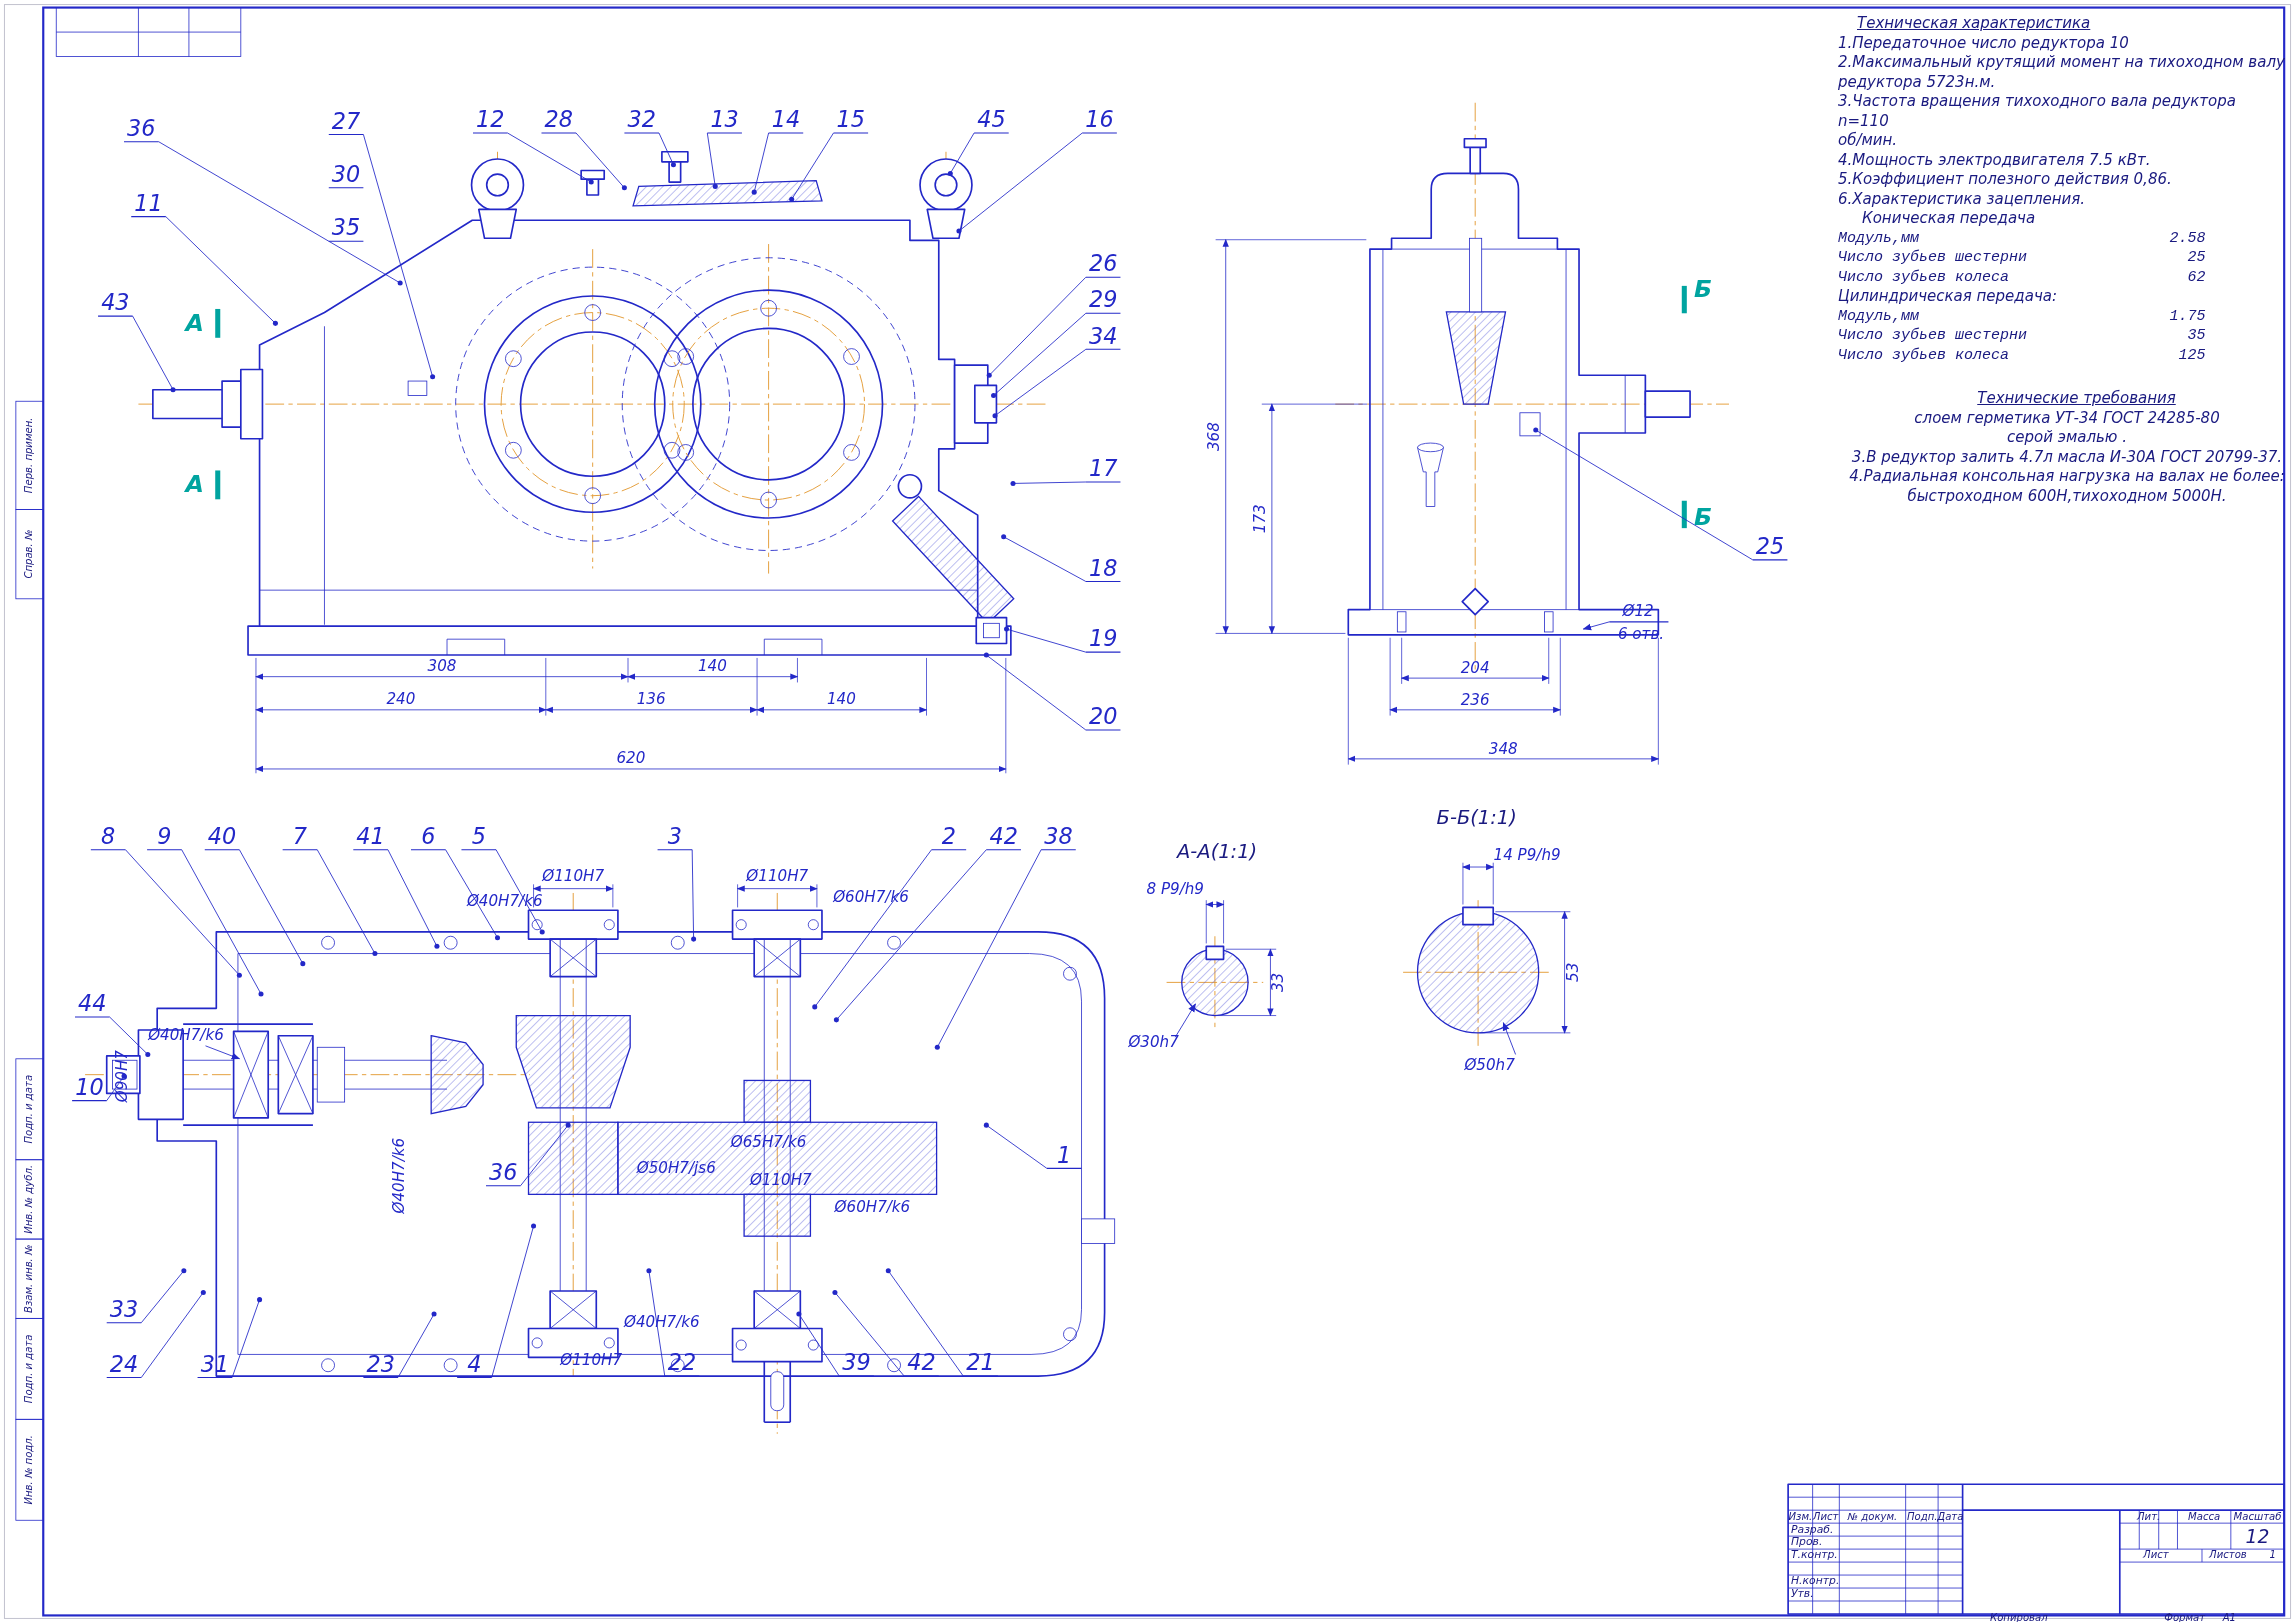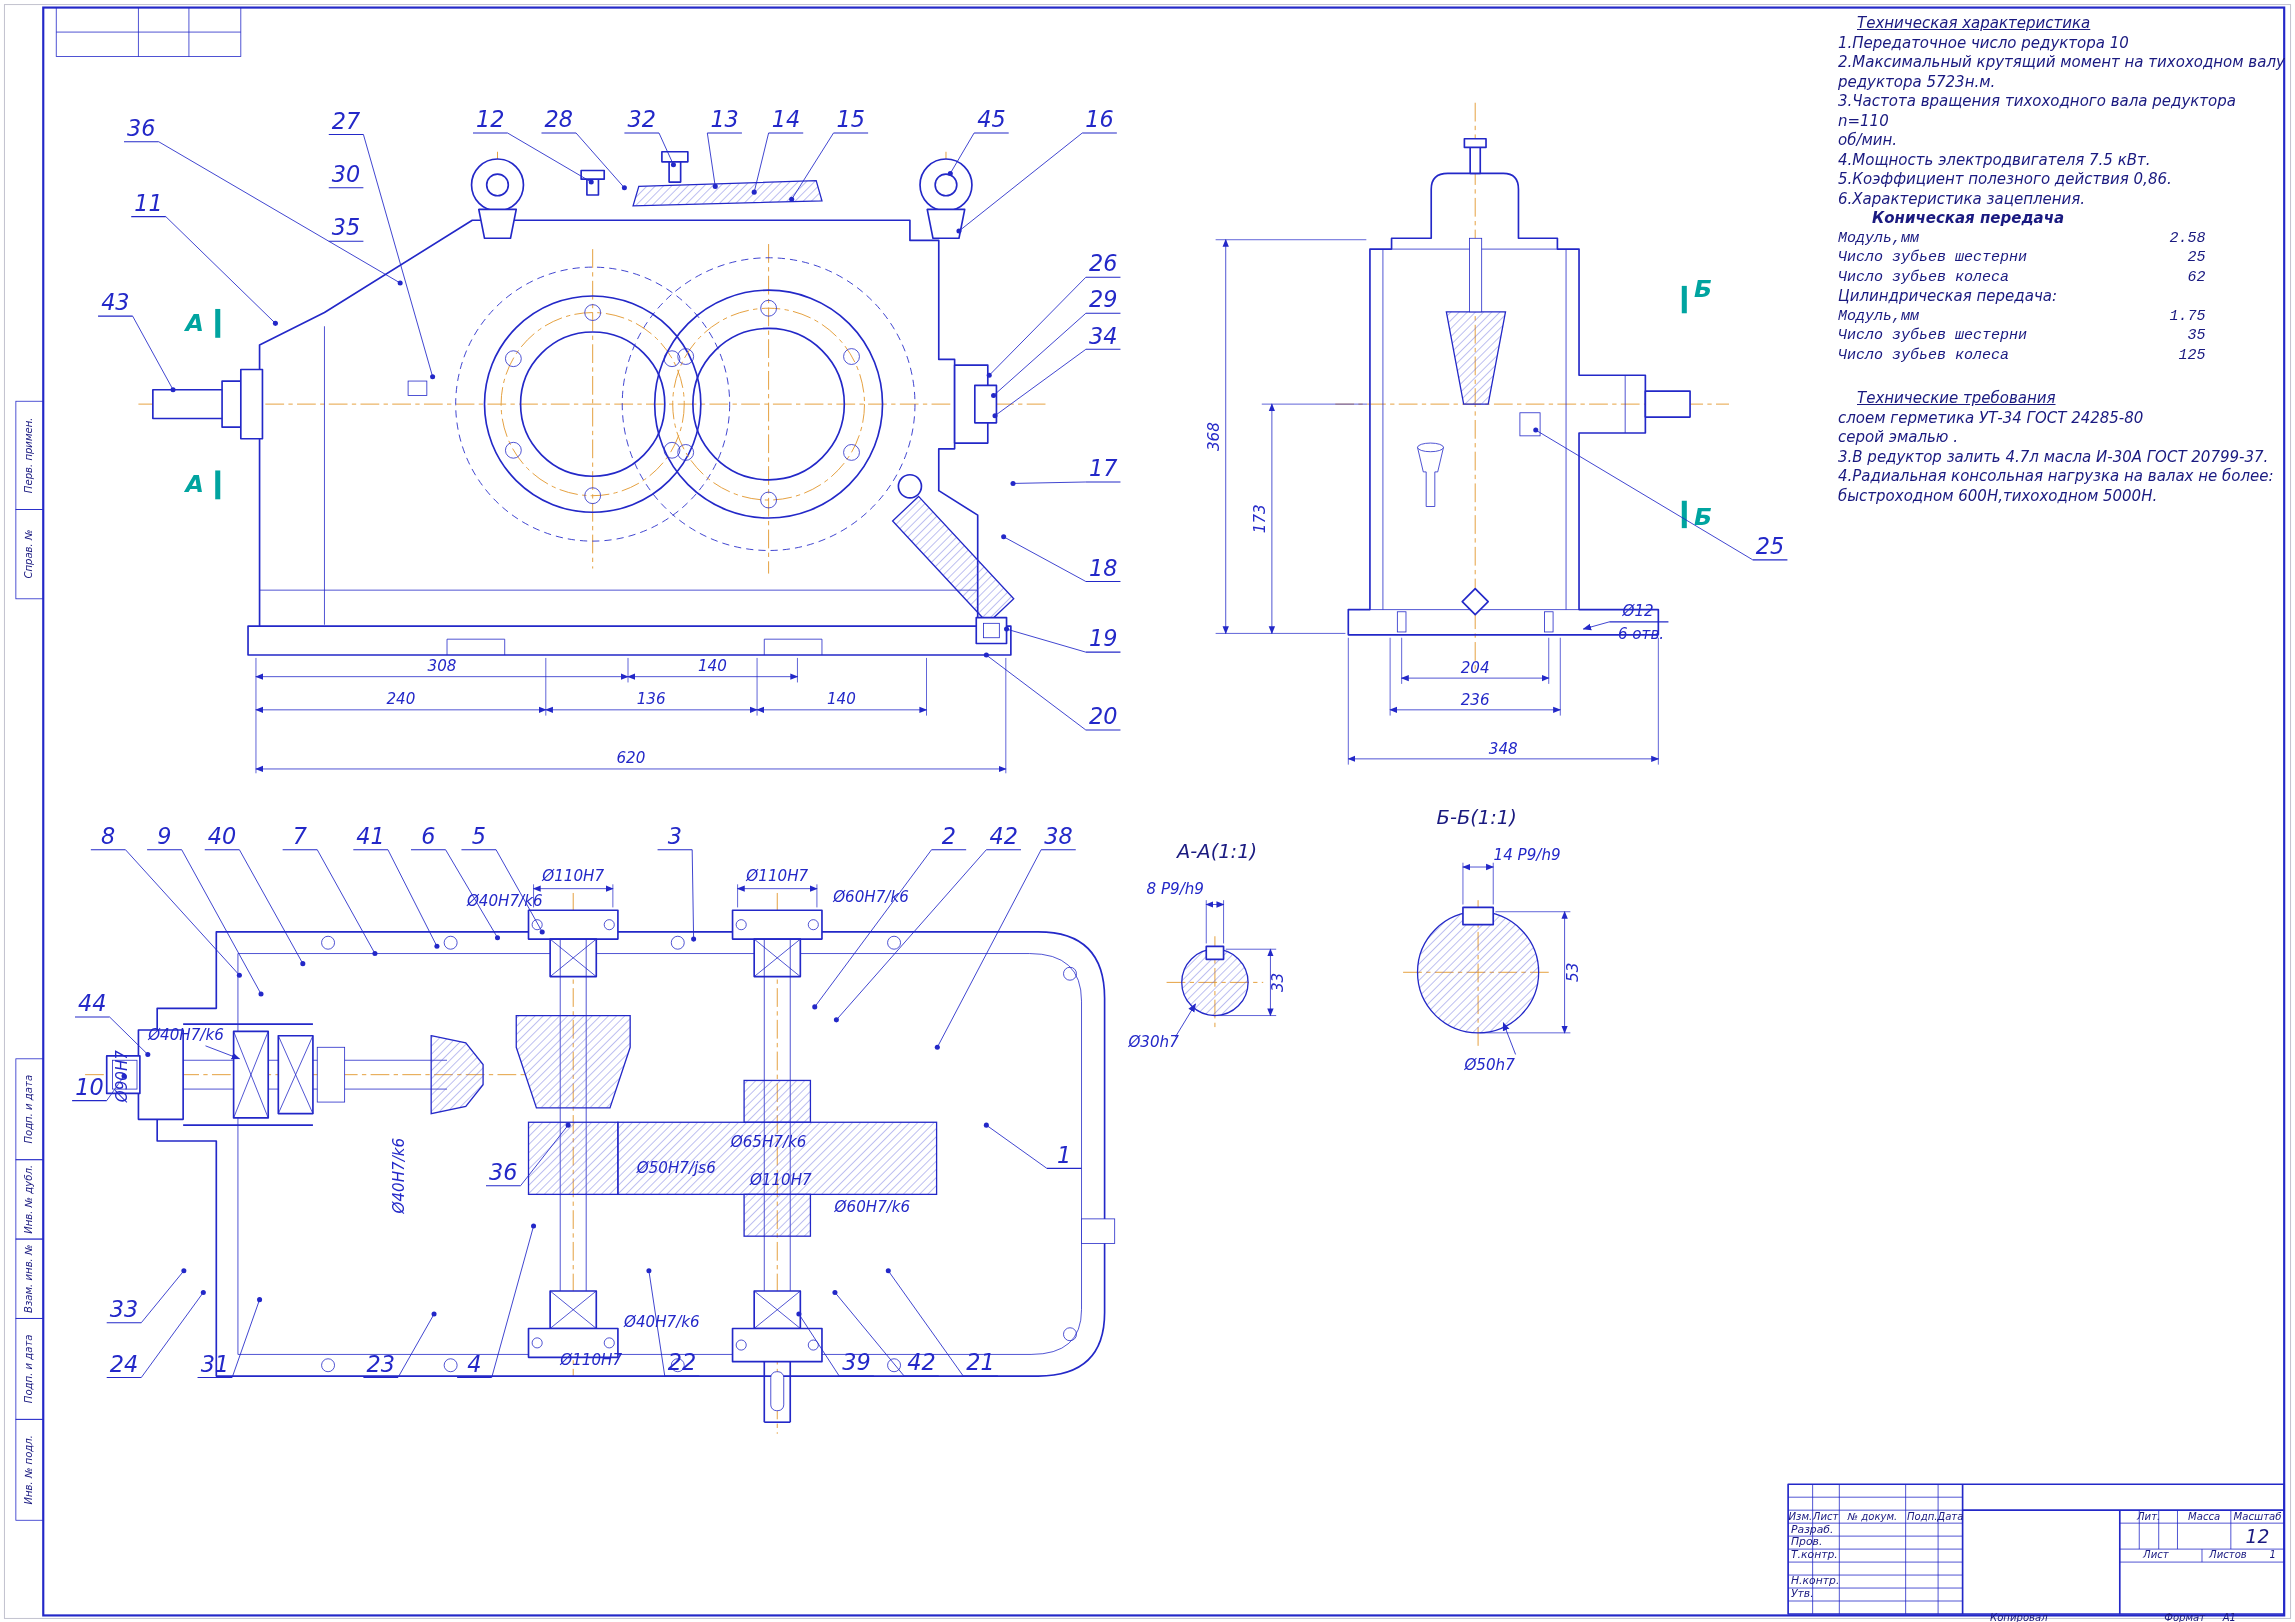--- a/index.html
+++ b/index.html
@@ -28,21 +28,21 @@
   .callout{font-size:31px;font-style:italic;fill:var(--line);text-anchor:middle;}
   .dimtxt{font-size:21px;font-style:italic;fill:var(--line);text-anchor:middle;}
   .viewtitle{font-size:27px;font-style:italic;fill:var(--text);text-anchor:middle;}
   .secletter{font-size:33px;font-style:italic;font-weight:bold;fill:var(--section);text-anchor:middle;}
   .tbtxt{font-size:14px;font-style:italic;fill:var(--text);text-anchor:middle;}
   .tbleft{font-size:15px;font-style:italic;fill:var(--text);text-anchor:start;}
   .tbbig{font-size:26px;font-style:italic;fill:var(--text);text-anchor:middle;}
   .margintxt{font-size:14px;font-style:italic;fill:var(--text);text-anchor:middle;}
   .textblock{position:absolute;color:var(--text);font-style:italic;font-size:15px;line-height:19.5px;}
   .tc-title{margin-left:19px;text-decoration:underline;}
-  .tc-sub{margin-left:34px;font-weight:bold;}
+  .tc-sub{margin-left:24px;}
   .lv{width:389px;font-family:Liberation Mono, monospace;}
   .lv-row{display:flex;}
   .lv-row span:last-child{margin-left:auto;padding-right:21.6px;}
 </style>
 </head>
 <body>
 
 <div class="sheet">
 
 <svg id="cad" width="2295" height="1623" viewBox="0 0 3183 2250">
@@ -605,21 +605,21 @@
           <span>Число зубьев шестерни</span>
           <span>35</span>
         </div>
         <div class="lv-row">
           <span>Число зубьев колеса</span>
           <span>125</span>
         </div>
       </div>
 </div>
 
-<div class="textblock" style="left:1838px;top:389px;width:458px;">
+<div class="textblock" style="left:1838px;top:389px;width:458px;text-align:center;">
   <div class="tc-title">Технические требования</div>
   <div>
         <div class="tc-line">слоем герметика УТ-34 ГОСТ 24285-80</div>
         <div class="tc-line">серой эмалью .</div>
         <div class="tc-line">3.В редуктор залить 4.7л  масла И-30А ГОСТ 20799-37.</div>
         <div class="tc-line">4.Радиальная консольная нагрузка на валах не более:</div>
         <div class="tc-line">быстроходном 600Н,тихоходном 5000Н.</div>
       </div>
 </div>
 

